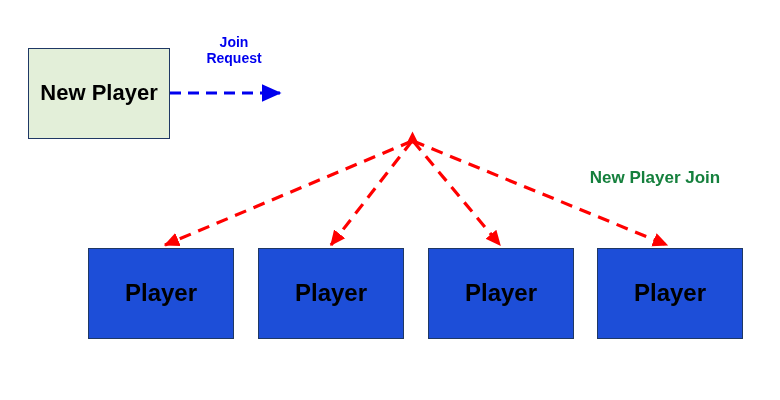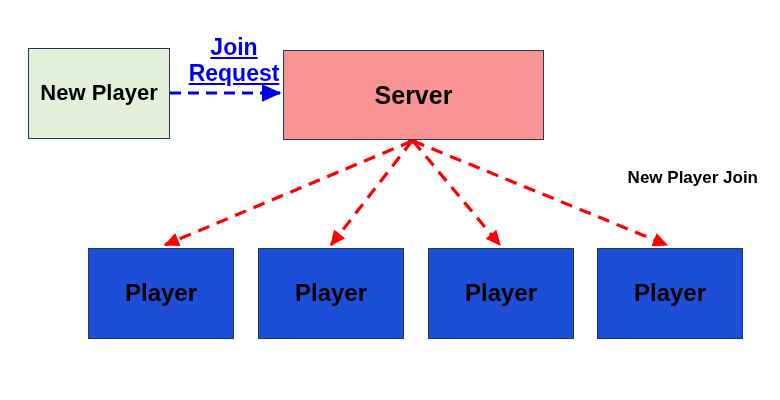--- a/index.html
+++ b/index.html
@@ -67,30 +67,29 @@
     font-weight: bold;
     line-height: 1.15;
     white-space: pre-line;
     text-align: center;
   }
   .label-join-request {
     left: 186px;
     top: 34px;
     width: 96px;
     color: #0000ee;
-    font-size: 23px;
-    text-decoration: underline;
+    font-size: 14px;
   }
   .label-new-player-join {
     left: 552px;
     top: 168px;
     width: 206px;
-    color: #000000;
+    color: #15803d;
     font-size: 17px;
-    text-align: right;
+    text-align: center;
   }
 </style>
 </head>
 <body>
 
 <div id="canvas">
 
   <svg id="edges" viewBox="0 0 780 400" xmlns="http://www.w3.org/2000/svg">
     <defs>
       <marker id="arrow-blue" markerWidth="7" markerHeight="7" refX="6" refY="3.5" orient="auto" markerUnits="strokeWidth">
@@ -109,23 +108,20 @@
     <line x1="413" y1="141" x2="667" y2="245" stroke="#ff0000" stroke-width="3.2" stroke-dasharray="12 8" marker-end="url(#arrow-red)"></line>
 
     <path d="M412.5,131.5 L418.5,143.5 L406.5,143.5 z" fill="#ff0000"></path>
   </svg>
 
   <div class="node node-new-player">
     <span>New
 Player</span>
   </div>
 
-  <div class="node node-server">
-    <span>Server</span>
-  </div>
 
   <div class="node node-player p0">
     <span>Player</span>
   </div>
   <div class="node node-player p1">
     <span>Player</span>
   </div>
   <div class="node node-player p2">
     <span>Player</span>
   </div>

